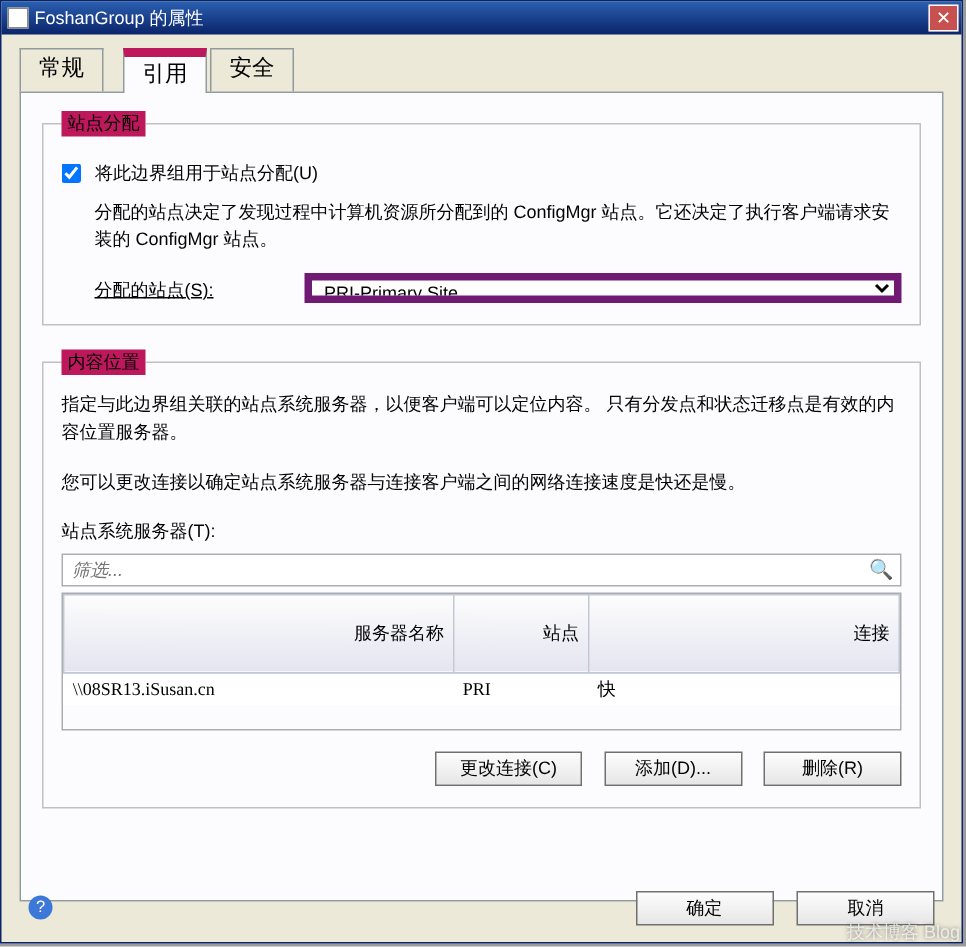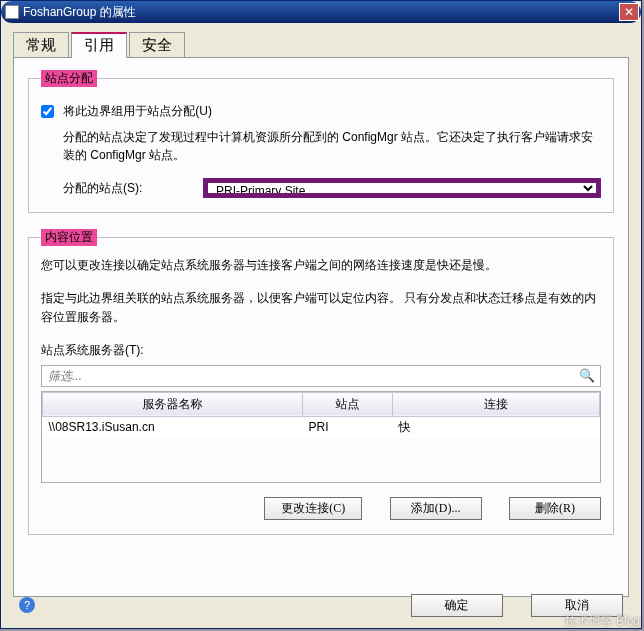--- a/index.html
+++ b/index.html
@@ -1,45 +1,45 @@
 <!DOCTYPE html>
 <html><head>
 <meta charset="utf-8">
 <style>
 * { box-sizing: border-box; margin: 0; padding: 0; font-family: "Microsoft YaHei", SimSun, Tahoma, sans-serif; }
 body { background: #9b9b9b; width: 644px; height: 631px; overflow: hidden; position: relative; }
 .window { position: absolute; left: 0; top: 0; width: 642px; height: 629px; background: #ece9d8; border: 1px solid #0a246a; }
-.titlebar { height: 22px; background: linear-gradient(#2a5fb0,#0a246a); display: flex; align-items: center; padding-left: 4px; color: #fff; font-size: 12px; border-radius: 11px; }
+.titlebar { height: 22px; background: linear-gradient(#2a5fb0,#0a246a); display: flex; align-items: center; padding-left: 4px; color: #fff; font-size: 12px; }
 .title-icon { width: 14px; height: 14px; background: #fff; margin-right: 4px; display: inline-block; border:1px solid #888; }
 .close-btn { margin-left: auto; width: 20px; height: 18px; background: #c75050; color: #fff; text-align: center; line-height: 16px; font-size: 12px; margin-right: 2px; border:1px solid #fff; cursor:pointer; font-family: Arial; }
 .client { position: absolute; left: 2px; top: 24px; right: 2px; bottom: 2px; background: #ece9d8; }
 .tabstrip { display: flex; padding: 6px 10px 0 10px; font-size: 15px; }
 .tab { border: 1px solid #919b9c; border-bottom: none; padding: 3px 12px; background: #ece9d8; margin-right: 2px; position: relative; top: 1px; cursor:pointer; }
-.tab.active { background: #fcfcfe; border-top: 2px solid #be185d; padding-top: 2px; z-index: 2; }
+.tab.active { background: #fcfcfe; border-top: 6px solid #be185d; padding-top: 2px; z-index: 2; margin-left: 11px; }
 .panel { margin: 0 10px 8px 10px; border: 1px solid #919b9c; background: #fcfcfe; height: 540px; position: relative; padding: 12px 14px; font-size: 12px; color: #000; }
 fieldset { border: 1px solid #c0c0c0; padding: 10px 12px 14px 12px; margin-bottom: 16px; }
-legend { font-size: 12px; padding: 0 4px; background: #ec4899; }
+legend { font-size: 12px; padding: 0 4px; background: #be185d; }
 .row { margin: 6px 0; }
 .chk { vertical-align: middle; margin-right: 6px; }
 .desc { margin: 8px 0 14px 22px; line-height: 1.5; }
-.siterow { display: flex; align-items: center; margin-top: 12px; }
+.siterow { display: flex; align-items: flex-end; margin-top: 12px; text-decoration: underline; }
 .sitelabel { width: 140px; margin-left: 22px; }
 .siteselect { flex: 1; height: 20px; border: 5px solid #701a75; background: #fff; font-size: 12px; padding-left: 4px; }
 .contentdesc { line-height: 1.6; margin-bottom: 14px; }
 .svrlabel { margin: 6px 0; }
 .filterwrap { position: relative; margin-bottom: 4px; }
 .filter { width: 100%; height: 22px; border: 1px solid #abadb3; font-size: 12px; padding: 2px 22px 2px 6px; font-style: italic; color: #14532d; background:#fff; }
 .searchicon { position: absolute; right: 5px; top: 3px; color: #888; font-size: 13px; }
 .table { width: 100%; border: 1px solid #abadb3; border-collapse: collapse; background: #fff; }
-.table th { background: linear-gradient(#fdfdfd,#e4e5f0); border: 1px solid #c0c7d6; font-weight: normal; text-align: center; padding: 3px 6px; font-size: 12px; }
-.table td { padding: 2px 6px; font-size: 12px; }
+.table th { background: linear-gradient(#fdfdfd,#e4e5f0); border: 1px solid #c0c7d6; font-weight: normal; text-align: right; padding: 17px 6px; font-size: 12px; }
+.table td { padding: 2px 6px; font-size: 12px; font-family: Liberation Serif, serif; }
 .tablewrap { height: 92px; overflow: auto; border:1px solid #abadb3; }
 .tablewrap .table { border: none; }
 .btnrow { text-align: right; margin-top: 14px; }
-.btn { display: inline-block; min-width: 92px; height: 23px; border: 1px solid #707070; background: linear-gradient(#fdfdfd,#e6e6e6); font-size: 12px; margin-left: 24px; cursor:pointer; padding: 0 16px; font-family: Liberation Serif, serif; }
+.btn { display: inline-block; min-width: 92px; height: 23px; border: 1px solid #707070; background: linear-gradient(#fdfdfd,#e6e6e6); font-size: 12px; margin-left: 11px; cursor:pointer; padding: 0 16px; }
 .dlgbottom { position: absolute; left: 0; right: 0; bottom: 0; height: 42px; display: flex; align-items: center; padding: 0 16px; }
 .help { width: 16px; height: 16px; border-radius: 50%; background: #3b78d8; color: #fff; font-size: 11px; text-align: center; line-height: 16px; cursor:pointer; }
 .dlgbtns { margin-left: auto; }
 .th-srv { width: 260px; }
 .th-site { width: 90px; }
 .watermark { position: absolute; right: 4px; bottom: 4px; font-family: Arial, sans-serif; color: rgba(255,255,255,0.7); text-align: right; line-height: 1; pointer-events: none; text-shadow: 0 0 3px rgba(0,0,0,0.5); }
 .watermark .l1 { font-size: 26px; font-weight: bold; letter-spacing: -1px; }
 .watermark .l2 { font-size: 12px; }
 </style>
 </head>
@@ -69,22 +69,22 @@
         <div class="siterow">
           <span class="sitelabel">分配的站点(S):</span>
           <select class="siteselect">
             <option>PRI-Primary Site</option>
           </select>
         </div>
       </fieldset>
 
       <fieldset>
         <legend>内容位置</legend>
+        <div class="contentdesc">指定与此边界组关联的站点系统服务器，以便客户端可以定位内容。  只有分发点和状态迁移点是有效的内容位置服务器。</div>
         <div class="contentdesc">您可以更改连接以确定站点系统服务器与连接客户端之间的网络连接速度是快还是慢。</div>
-        <div class="contentdesc">指定与此边界组关联的站点系统服务器，以便客户端可以定位内容。  只有分发点和状态迁移点是有效的内容位置服务器。</div>
         <div class="svrlabel">站点系统服务器(T):</div>
         <div class="filterwrap">
           <input class="filter" placeholder="筛选..." style="">
           <span class="searchicon">🔍</span>
         </div>
         <div class="tablewrap">
           <table class="table">
             <thead>
               <tr>
                 <th class="th-srv">服务器名称</th>

